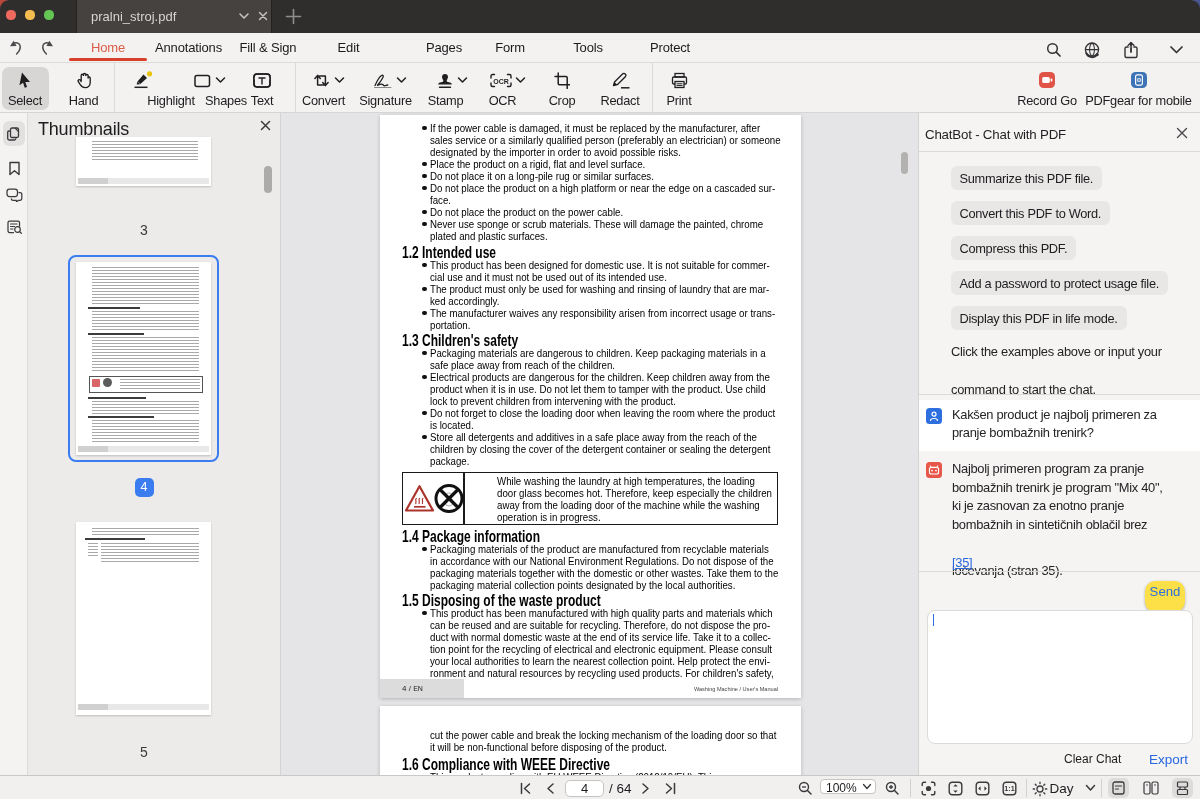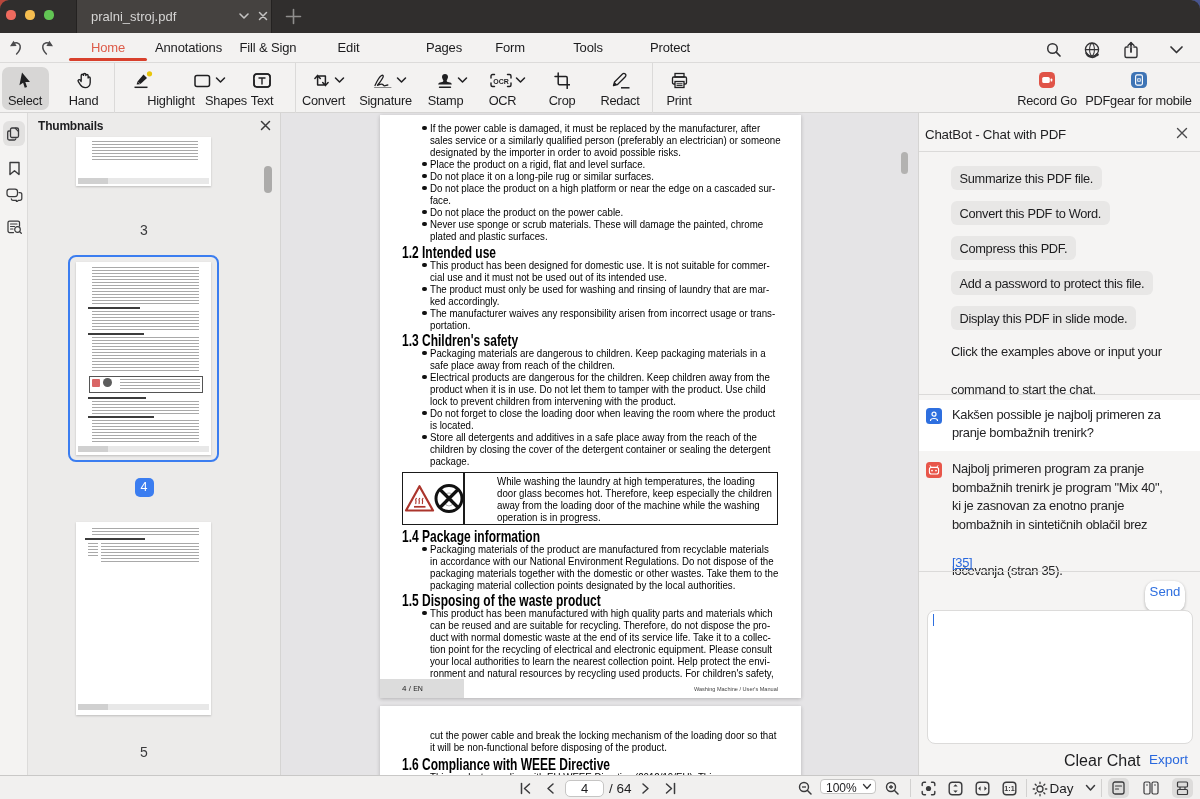--- a/index.html
+++ b/index.html
@@ -190,21 +190,21 @@
       <rect x="1" y="1" width="10.5" height="7.5" rx="2.5" stroke="#3a3a3c" stroke-width="1.25" fill="none"></rect>
       <path d="M13 4.5 H14 A1.8 1.8 0 0 1 15.8 6.3 V10.5 A1.8 1.8 0 0 1 14 12.3 H12.5 L10.5 14 L10.3 12.3 H7 A1.8 1.8 0 0 1 5.3 10.8" stroke="#3a3a3c" stroke-width="1.25" fill="none" stroke-linecap="round"></path>
     </svg>
     <svg class="abs" style="left:7px;top:220px;" width="15" height="14" viewBox="0 0 15 14">
       <path d="M12.5 6 V2.5 A1.5 1.5 0 0 0 11 1 H2.5 A1.5 1.5 0 0 0 1 2.5 V11 A1.5 1.5 0 0 0 2.5 12.5 H6.5" stroke="#3a3a3c" stroke-width="1.25" fill="none" stroke-linecap="round"></path>
       <path d="M3.5 4 H10 M3.5 6.5 H7.5 M3.5 9 H6" stroke="#3a3a3c" stroke-width="1.1" stroke-linecap="round"></path>
       <circle cx="10.5" cy="9.5" r="2.8" stroke="#3a3a3c" stroke-width="1.2" fill="none"></circle>
       <path d="M12.6 11.6 L14.3 13.3" stroke="#3a3a3c" stroke-width="1.3" stroke-linecap="round"></path>
     </svg>
     <div class="abs" style="left:28px;top:113px;width:253px;height:662px;background:#ecebea;border-right:1px solid #d5d4d3;"></div>
-    <div class="abs" style="left:38px;top:118.5px;font-size:12px;letter-spacing:-0.2px;color:#1d1d1f;font-weight:bold;">Thumbnails</div>
+    <div class="abs" style="left:38px;top:118.5px;font-size:18px;letter-spacing:-0.2px;color:#1d1d1f;">Thumbnails</div>
     <svg class="abs" style="left:259px;top:119px;" width="13" height="13" viewBox="0 0 13 13">
       <path d="M2.5 2.5 L10.5 10.5 M10.5 2.5 L2.5 10.5" stroke="#3a3a3c" stroke-width="1.5" stroke-linecap="round"></path>
     </svg>
     <div class="abs" style="left:264px;top:166px;width:8px;height:27px;border-radius:4px;background:#acabaa;"></div>
     <div class="abs" style="left:76px;top:137px;width:135px;height:49px;background:#fff;box-shadow:0 1px 2px rgba(0,0,0,0.2);"></div>
     <div class="abs tline" style="left:92px;top:141px;width:106px;height:21px;"></div>
     <div class="abs" style="left:78px;top:178px;width:131px;height:6px;background:#e8e8e8;"></div>
     <div class="abs" style="left:78px;top:178px;width:30px;height:6px;background:#d0d0d0;"></div>
     <div class="abs" style="left:136px;top:222px;width:16px;text-align:center;font-size:14px;color:#3a3a3c;">3</div>
     <div class="abs" style="left:68px;top:255px;width:151px;height:207px;border:2px solid #3b7df0;border-radius:8px;"></div>
@@ -324,51 +324,51 @@
   </div>
 <div class="abs" style="left:918px;top:113px;width:282px;height:662px;background:#f5f4f3;border-left:1px solid #d5d4d3;"></div>
 <div class="abs" style="left:925px;top:126.5px;font-size:13.3px;letter-spacing:-0.2px;color:#1f1f21;">ChatBot - Chat with PDF</div>
 <svg class="abs" style="left:1176px;top:127px" width="12" height="12" viewBox="0 0 12 12">
     <path d="M1.5 1.5 L10.5 10.5 M10.5 1.5 L1.5 10.5" stroke="#4a4a4c" stroke-width="1.4" stroke-linecap="round"></path>
   </svg>
 <div class="abs" style="left:919px;top:151px;width:281px;height:1px;background:#dbdad9;"></div>
 <div class="pill" style="left:950.5px;top:166px;">Summarize this PDF file.</div>
 <div class="pill" style="left:950.5px;top:201px;">Convert this PDF to Word.</div>
 <div class="pill" style="left:950.5px;top:236px;">Compress this PDF.</div>
-<div class="pill" style="left:950.5px;top:271px;">Add a password to protect this file.</div>
-<div class="pill" style="left:950.5px;top:306px;">Display this PDF in slide mode.</div>
+<div class="pill" style="left:950.5px;top:271px;">Add a password to protect usage file.</div>
+<div class="pill" style="left:950.5px;top:306px;">Display this PDF in life mode.</div>
 <div class="ct" style="left:951px;top:344px;">Click the examples above or input your</div>
 <div class="ct" style="left:951px;top:382px;">command to start the chat.</div>
 <div class="abs" style="left:919px;top:393.5px;width:281px;height:1px;background:#dbdad9;"></div>
 <div class="abs" style="left:919px;top:399.5px;width:281px;height:51px;background:#fff;"></div>
 <svg class="abs" style="left:926px;top:408px" width="16" height="16" viewBox="0 0 16 16">
     <rect width="16" height="16" rx="3.5" fill="#2e6fdf"></rect>
     <circle cx="8" cy="6.2" r="2" stroke="#fff" stroke-width="1.2" fill="none"></circle>
     <path d="M4.5 12.5 C4.5 9.8 11.5 9.8 11.5 12.5" stroke="#fff" stroke-width="1.2" fill="none" stroke-linecap="round"></path>
   </svg>
-<div class="ct" style="left:952px;top:407px;">Kakšen possible je najbolj primeren za</div>
+<div class="ct" style="left:952px;top:407px;">Kakšen product je najbolj primeren za</div>
 <div class="ct" style="left:952px;top:424.5px;">pranje bombažnih trenirk?</div>
 <svg class="abs" style="left:926px;top:462px" width="16" height="16" viewBox="0 0 16 16">
     <rect width="16" height="16" rx="3.5" fill="#e8564a"></rect>
     <rect x="3.4" y="5.4" width="9.2" height="6.6" rx="2" stroke="#fff" stroke-width="1.1" fill="none"></rect>
     <circle cx="6" cy="8.6" r="0.9" fill="#fff"></circle>
     <circle cx="10" cy="8.6" r="0.9" fill="#fff"></circle>
     <path d="M5 5 L4 3.4 M11 5 L12 3.4" stroke="#fff" stroke-width="1"></path>
   </svg>
 <div class="ct" style="left:952px;top:461px;">Najbolj primeren program za pranje</div>
 <div class="ct" style="left:952px;top:479.5px;">bombažnih trenirk je program "Mix 40",</div>
 <div class="ct" style="left:952px;top:498px;">ki je zasnovan za enotno pranje</div>
 <div class="ct" style="left:952px;top:516.5px;">bombažnih in sintetičnih oblačil brez</div>
 <div class="ct" style="left:952px;top:535px;margin-top:28px;">ločevanja (stran 35).</div>
 <div class="ct" style="left:952px;top:555px;color:#2867dd;text-decoration:underline;">[35]</div>
 <div class="abs" style="left:919px;top:571px;width:281px;height:1px;background:#dbdad9;"></div>
-<div class="abs" style="left:1145px;top:581px;width:40px;height:31px;border-radius:10.5px;background:#ffffff;box-shadow:0 1px 3px rgba(0,0,0,0.3);font-size:13.2px;color:#2e6fdf;text-align:center;line-height:21px;">Send</div>
+<div class="abs" style="left:1145px;top:581px;width:40px;height:31px;border-radius:10.5px;background:#fde047;box-shadow:0 1px 3px rgba(0,0,0,0.3);font-size:13.2px;color:#2e6fdf;text-align:center;line-height:21px;">Send</div>
 <div class="abs" style="left:926.5px;top:609.5px;width:266.5px;height:134.5px;background:#fff;border:1px solid #dcdbda;border-radius:8px;"></div>
 <div class="abs" style="left:932.5px;top:614px;width:1.6px;height:12px;background:#2e6fdf;"></div>
-<div class="abs" style="left:1064px;top:752px;font-size:16px;color:#1d1d1f;">Clear Chat</div>
+<div class="abs" style="left:1064px;top:752px;font-size:12px;color:#1d1d1f;">Clear Chat</div>
 <div class="abs" style="left:1149px;top:752px;font-size:13.5px;color:#2867dd;">Export</div>
 <div class="abs" style="left:0;top:775px;width:1200px;height:24px;background:#f1f0ef;border-top:1px solid #c9c8c7;"></div>
 <svg class="abs" style="left:519px;top:781.5px" width="13" height="13" viewBox="0 0 13 13">
     <path d="M2.5 1.5 V11.5" stroke="#3a3a3c" stroke-width="1.5" stroke-linecap="round"></path>
     <path d="M10.5 2 L5.5 6.5 L10.5 11" stroke="#3a3a3c" stroke-width="1.5" fill="none" stroke-linecap="round" stroke-linejoin="round"></path>
   </svg>
 <svg class="abs" style="left:545px;top:781.5px" width="10" height="13" viewBox="0 0 10 13">
     <path d="M8 2 L3 6.5 L8 11" stroke="#3a3a3c" stroke-width="1.5" fill="none" stroke-linecap="round" stroke-linejoin="round"></path>
   </svg>
 <div class="abs" style="left:565px;top:779.5px;width:39px;height:17px;background:#fff;border:1px solid #c6c5c4;border-radius:5px;text-align:center;font-size:13px;color:#1d1d1f;line-height:16px;">4</div>

